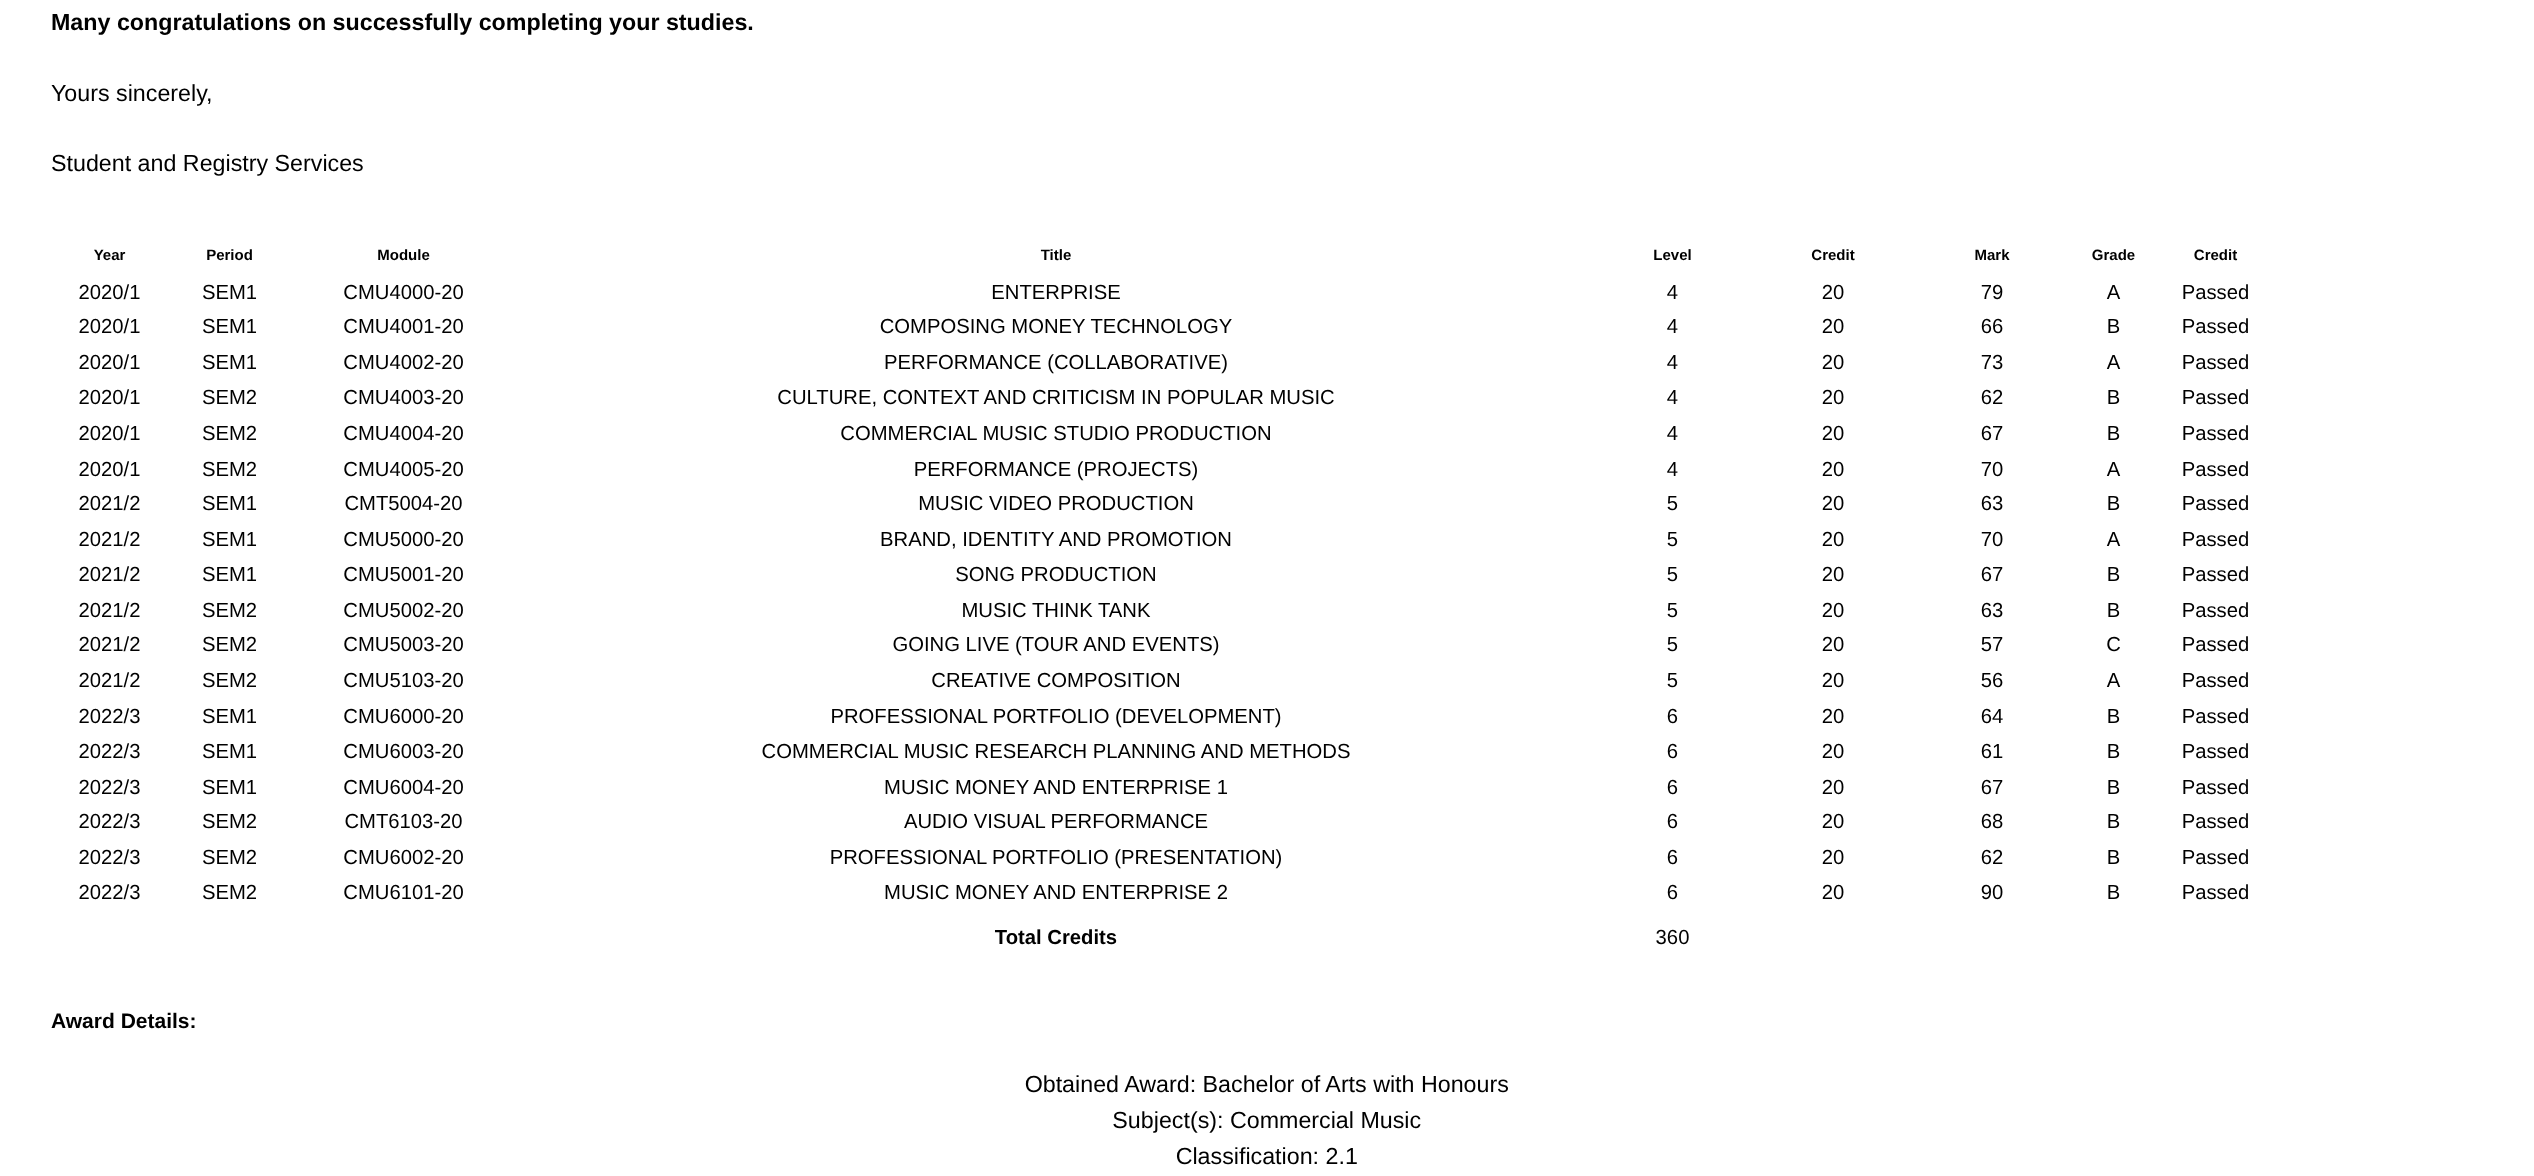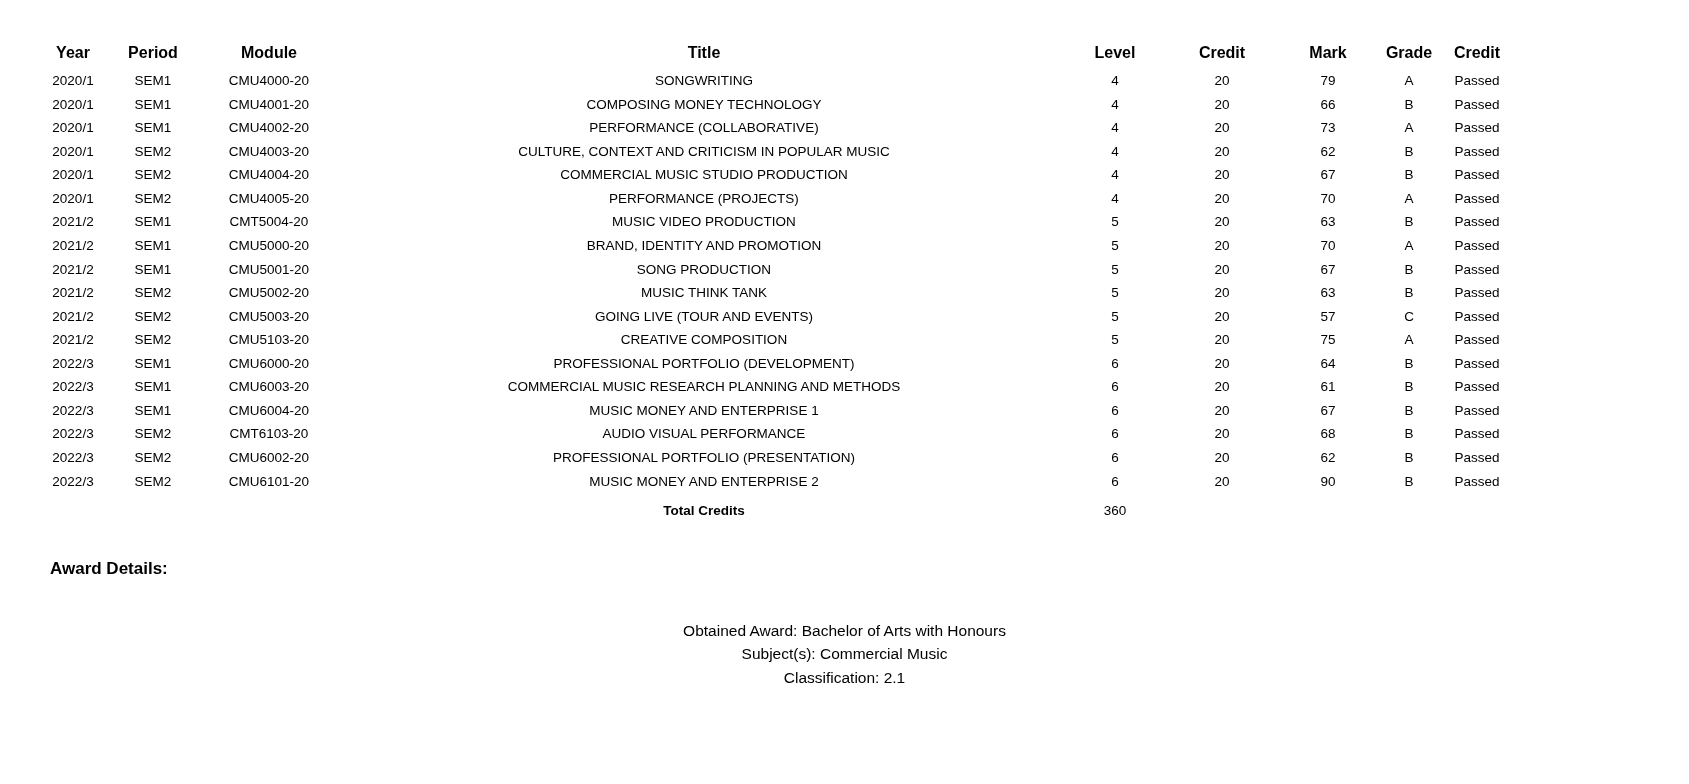--- a/index.html
+++ b/index.html
@@ -37,21 +37,21 @@
 
   table.results {
     width: 1467px;
     margin-top: 44px;
     border-collapse: collapse;
     font-size: 13.5px;
     table-layout: fixed;
   }
   table.results th {
     font-weight: bold;
-    font-size: 16px;
+    font-size: 10px;
     padding: 0 0 7px 0;
     text-align: center;
     white-space: nowrap;
   }
   table.results td {
     padding: 2px 0;
     text-align: center;
     white-space: nowrap;
     line-height: 1.45;
   }
@@ -69,37 +69,44 @@
     padding-top: 8px;
   }
   tr.total-row td.total-label {
     font-weight: bold;
   }
 
   .award {
     margin-top: 36px;
   }
   .award h2 {
-    margin: 16px;
-    font-size: 17px;
+    margin: 0;
+    font-size: 14px;
     font-weight: bold;
   }
   .award .gap { height: 24px; }
   .award p {
     margin: 0;
     font-size: 15.5px;
     line-height: 1.52;
     text-align: center;
   }
 </style>
 </head>
 <body>
 
 <div class="page">
 
+  <div class="intro">
+    <p class="bold">Many congratulations on successfully completing your studies.</p>
+    <div class="sp1"></div>
+    <p>Yours sincerely,</p>
+    <div class="sp2"></div>
+    <p>Student and Registry Services</p>
+  </div>
 
   <table class="results">
     <colgroup>
       <col class="c-year">
         <col class="c-period">
         <col class="c-module">
         <col class="c-title">
       <col class="c-level">
         <col class="c-credit">
         <col class="c-mark">
@@ -117,21 +124,21 @@
         <th>Mark</th>
         <th>Grade</th>
         <th>Credit</th>
       </tr>
     </thead>
     <tbody id="results-body">
       <tr>
         <td>2020/1</td>
         <td>SEM1</td>
         <td>CMU4000-20</td>
-        <td>SONGWRITING</td>
+        <td>ENTERPRISE</td>
         <td>4</td>
         <td>20</td>
         <td>79</td>
         <td>A</td>
         <td>Passed</td>
       </tr>
       <tr>
         <td>2020/1</td>
         <td>SEM1</td>
         <td>CMU4001-20</td>
@@ -241,21 +248,21 @@
         <td>C</td>
         <td>Passed</td>
       </tr>
       <tr>
         <td>2021/2</td>
         <td>SEM2</td>
         <td>CMU5103-20</td>
         <td>CREATIVE COMPOSITION</td>
         <td>5</td>
         <td>20</td>
-        <td>75</td>
+        <td>56</td>
         <td>A</td>
         <td>Passed</td>
       </tr>
       <tr>
         <td>2022/3</td>
         <td>SEM1</td>
         <td>CMU6000-20</td>
         <td>PROFESSIONAL PORTFOLIO (DEVELOPMENT)</td>
         <td>6</td>
         <td>20</td>

